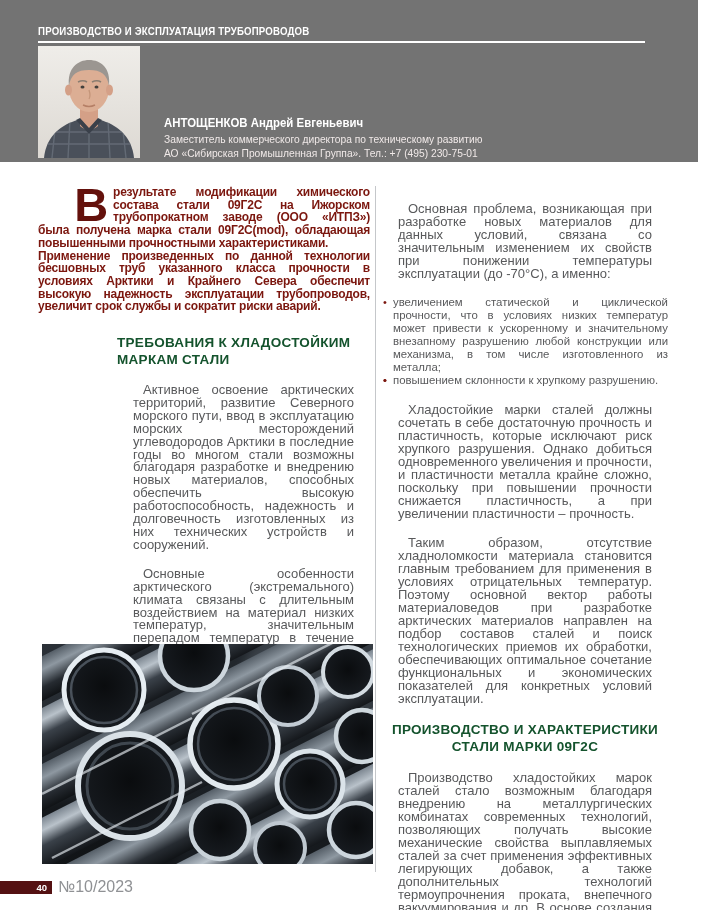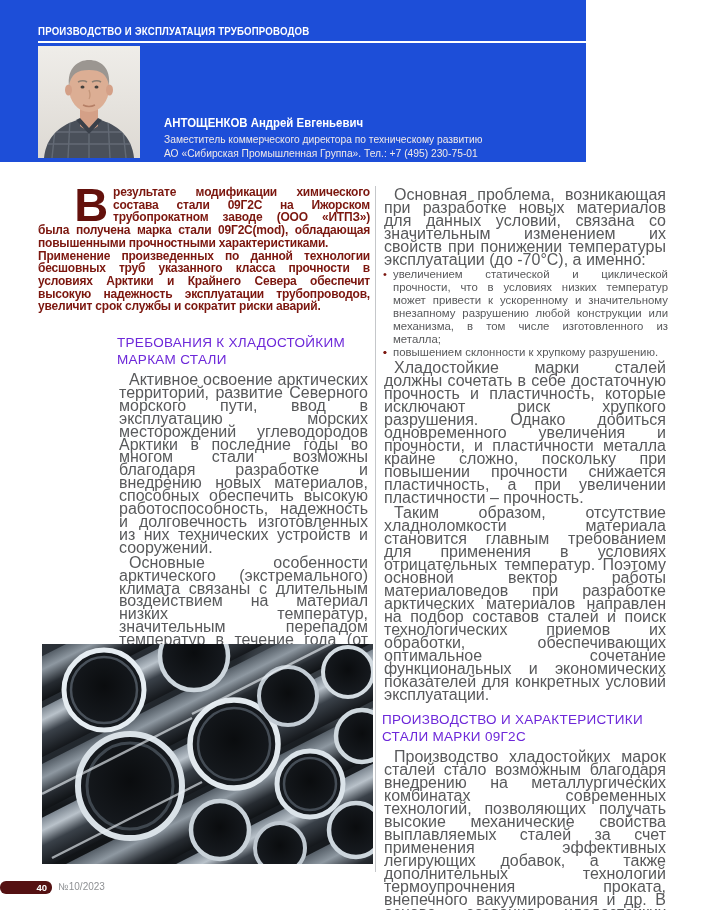--- a/index.html
+++ b/index.html
@@ -1,21 +1,21 @@
 <!DOCTYPE html>
 <html lang="ru"><head>
 <meta charset="utf-8">
 <style>
   html,body{margin:0;padding:0;background:#9a9a9a;}
   .page{
     position:relative;width:706px;height:910px;background:#ffffff;
     overflow:hidden;font-family:"Liberation Sans",sans-serif;margin:0 auto;
   }
   
-  .masthead{position:absolute;top:0;left:0;width:586px;height:162px;background:#1d4ed8;}
+  .masthead{position:absolute;top:0;left:0;width:698px;height:162px;background:#737373;}
   .kicker{
     position:absolute;top:25px;left:38px;color:#ffffff;font-weight:bold;
     font-size:10.5px;letter-spacing:.2px;white-space:nowrap;
     transform:scaleX(.92);transform-origin:0 0;
   }
   .head-rule{position:absolute;top:41px;left:38px;width:607px;height:2px;background:#ffffff;}
   .portrait{position:absolute;top:46px;left:38px;width:102px;height:112px;display:block;}
   .title-block{position:absolute;top:45px;left:164px;width:540px;}
   .title-line{
     display:block;white-space:nowrap;color:#ffffff;font-weight:bold;
@@ -42,45 +42,45 @@
     text-align:justify;letter-spacing:-.2px;
   }
   .dropcap-box{float:left;width:75px;height:38px;text-align:right;}
   .dropcap-letter{
     font-size:47px;line-height:37px;color:#64110c;font-weight:bold;
     display:inline-block;padding-right:5px;
   }
   
   .sec-left{margin-left:79px;margin-top:21px;width:253px;}
   .sec-heading{
-    margin:0 0 6px 0;color:#6d28d9;font-weight:400;font-size:13.5px;
+    margin:0 0 6px 0;color:#14532d;font-weight:700;font-size:13.5px;
     line-height:17px;letter-spacing:.3px;
   }
   .body-p{
-    margin:2px;color:#58595b;font-size:16px;line-height:12.9px;text-align:justify;
+    margin:16px;color:#58595b;font-size:13px;line-height:12.9px;text-align:justify;
   }
   .body-p.ind{text-indent:10px;}
   .col-right .body-p{line-height:13px;}
   .bullet-list{margin:0;padding:0;list-style:none;}
   .bullet-list li{
     position:relative;margin:0;padding-left:11px;color:#58595b;font-size:11.4px;
     line-height:13px;text-align:justify;
   }
   .bullet-list li .dot{position:absolute;left:1px;top:0;color:#7b160e;font-size:11px;}
-  .sec-right-heading{margin:10px 0 5px 0;}
+  .sec-right-heading{margin:10px 0 5px 0;text-align:center;}
   
   .pipes{position:absolute;left:42px;top:644px;width:331px;height:220px;display:block;}
   
   .folio-bar{
     position:absolute;left:0;top:881px;width:52px;height:13px;background:#541112;
     color:#ffffff;font-weight:bold;font-size:9.5px;line-height:13px;
-    text-align:right;padding-right:5px;box-sizing:border-box;border-radius:6px;
+    text-align:right;padding-right:5px;box-sizing:border-box;
   }
   .issue{
-    position:absolute;left:58px;top:880px;color:#8f9194;font-size:10px;line-height:14px;
+    position:absolute;left:58px;top:880px;color:#8f9194;font-size:16px;line-height:14px;
   }
 </style>
 </head>
 <body>
 
 <div class="page">
 
   <div class="masthead">
     <div class="kicker">ПРОИЗВОДСТВО И ЭКСПЛУАТАЦИЯ ТРУБОПРОВОДОВ</div>
     <div class="head-rule"></div>

